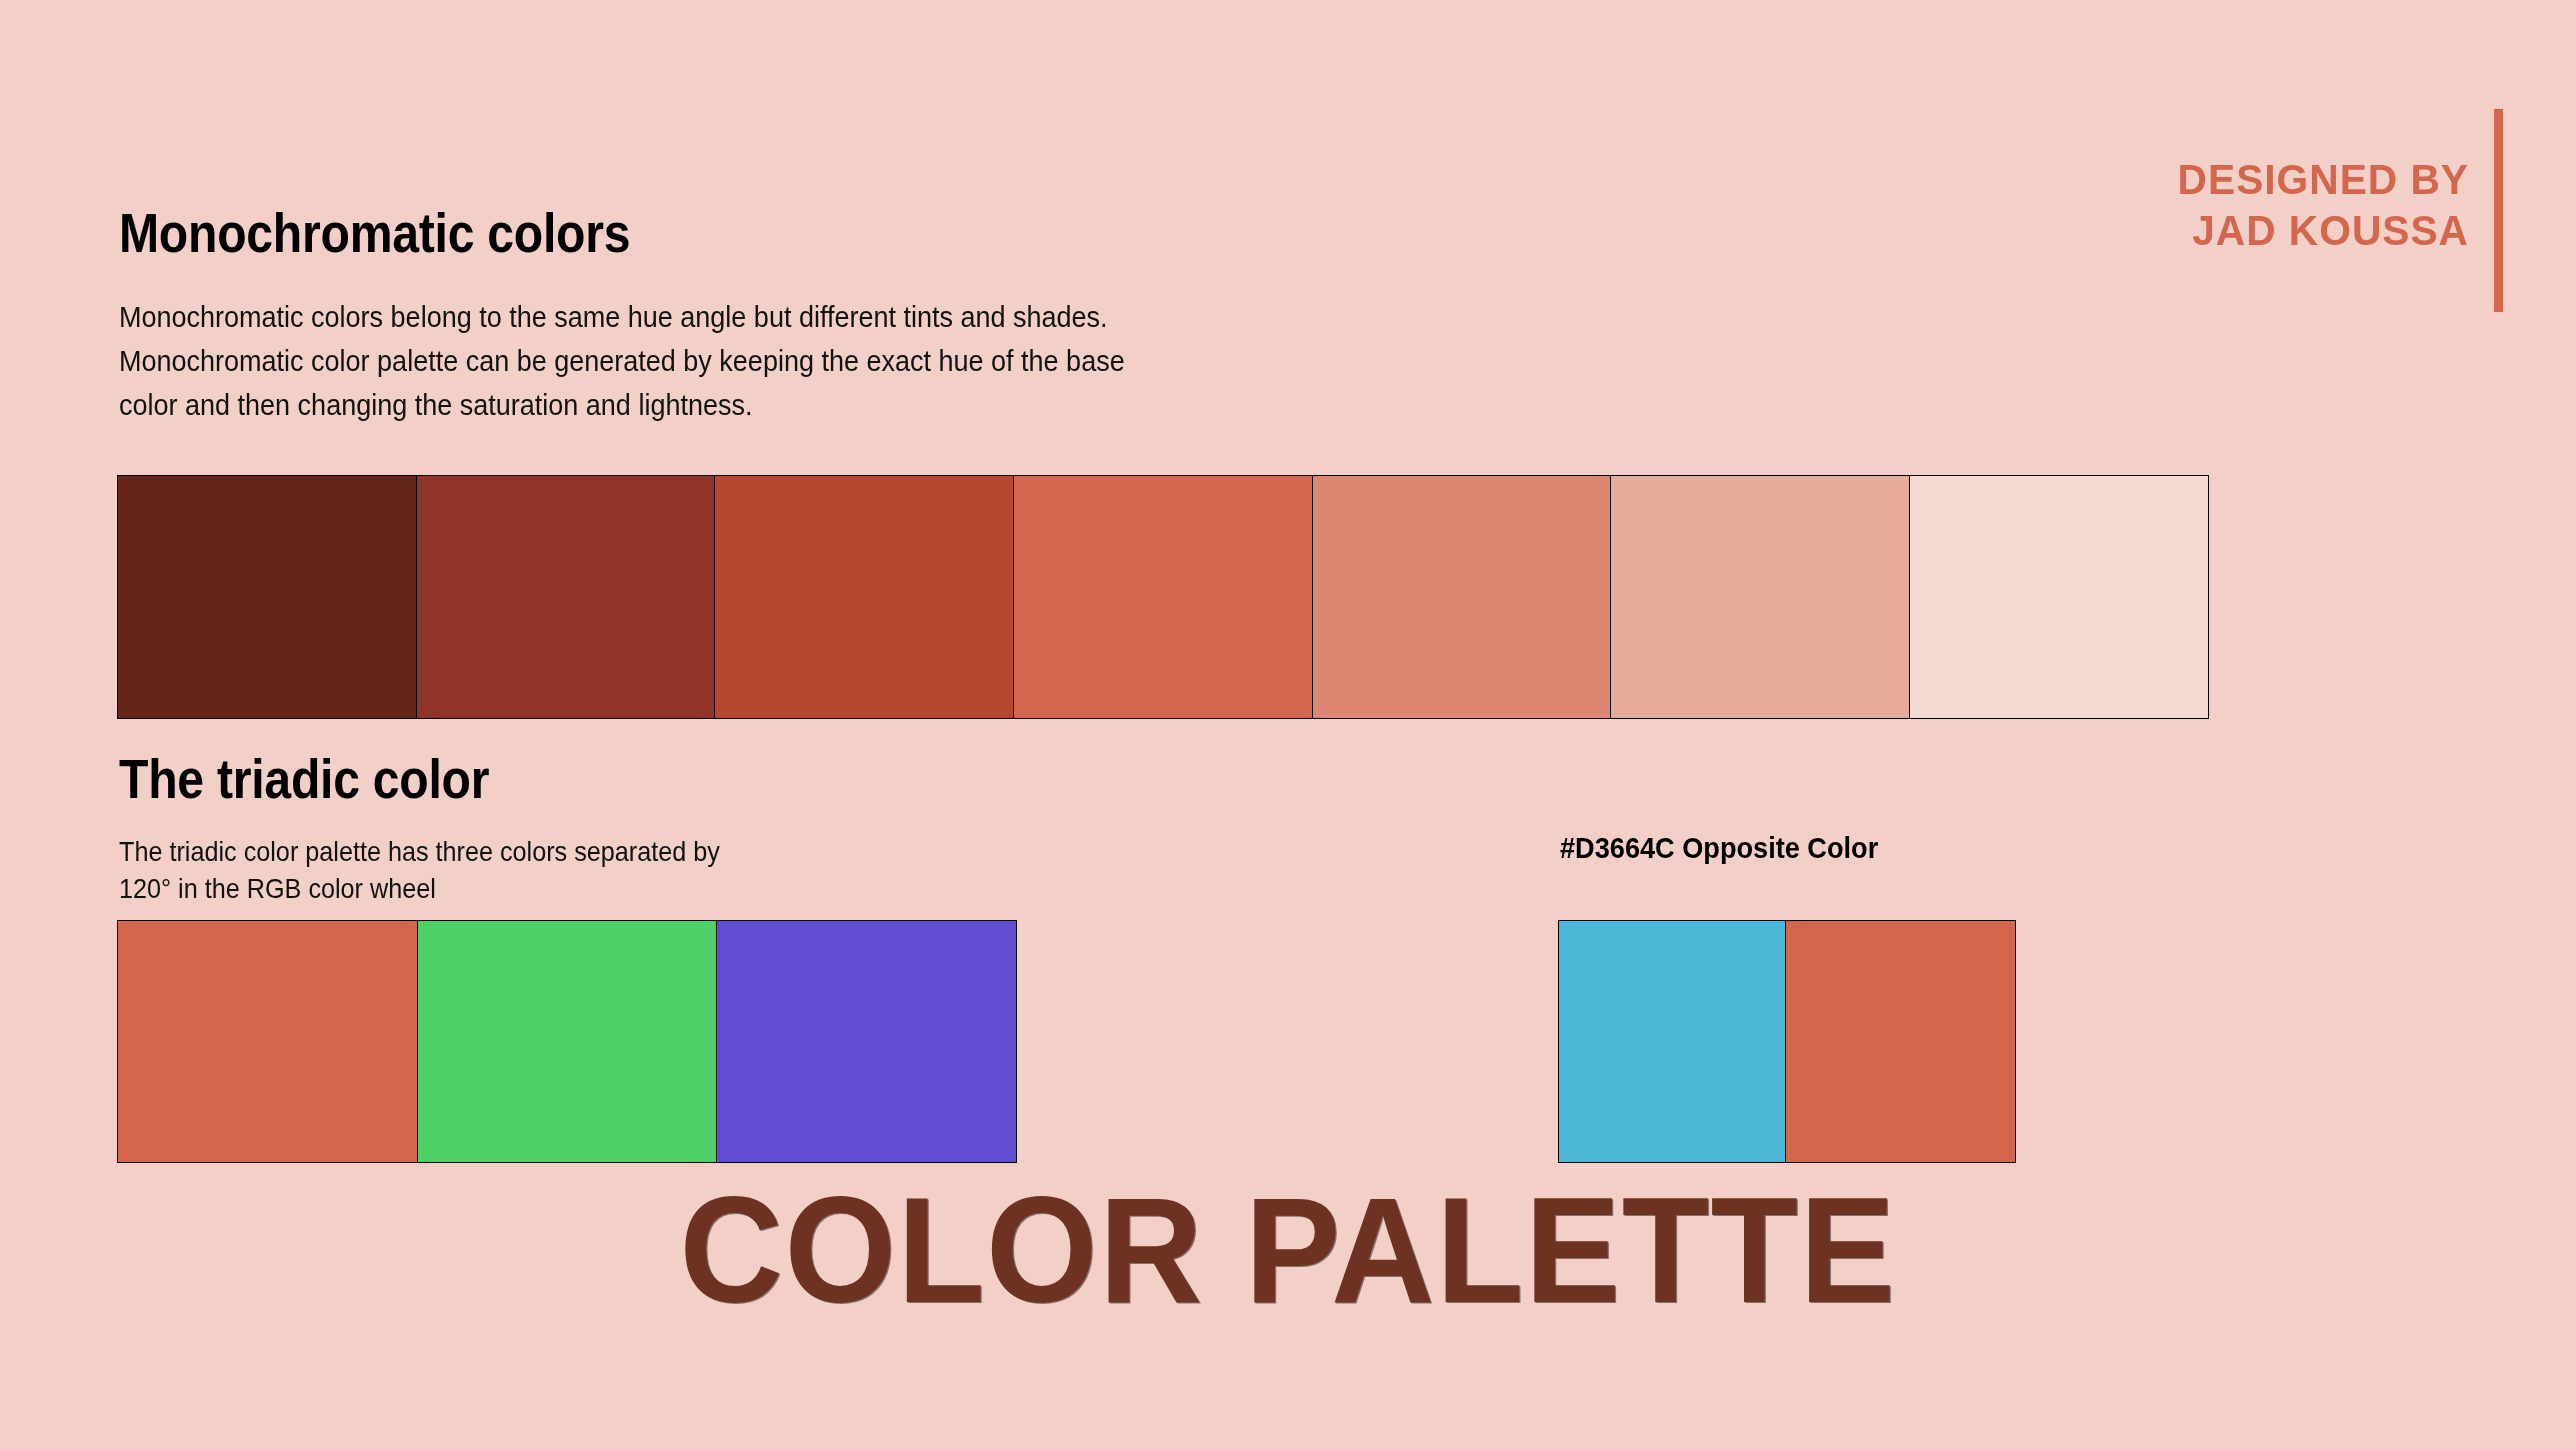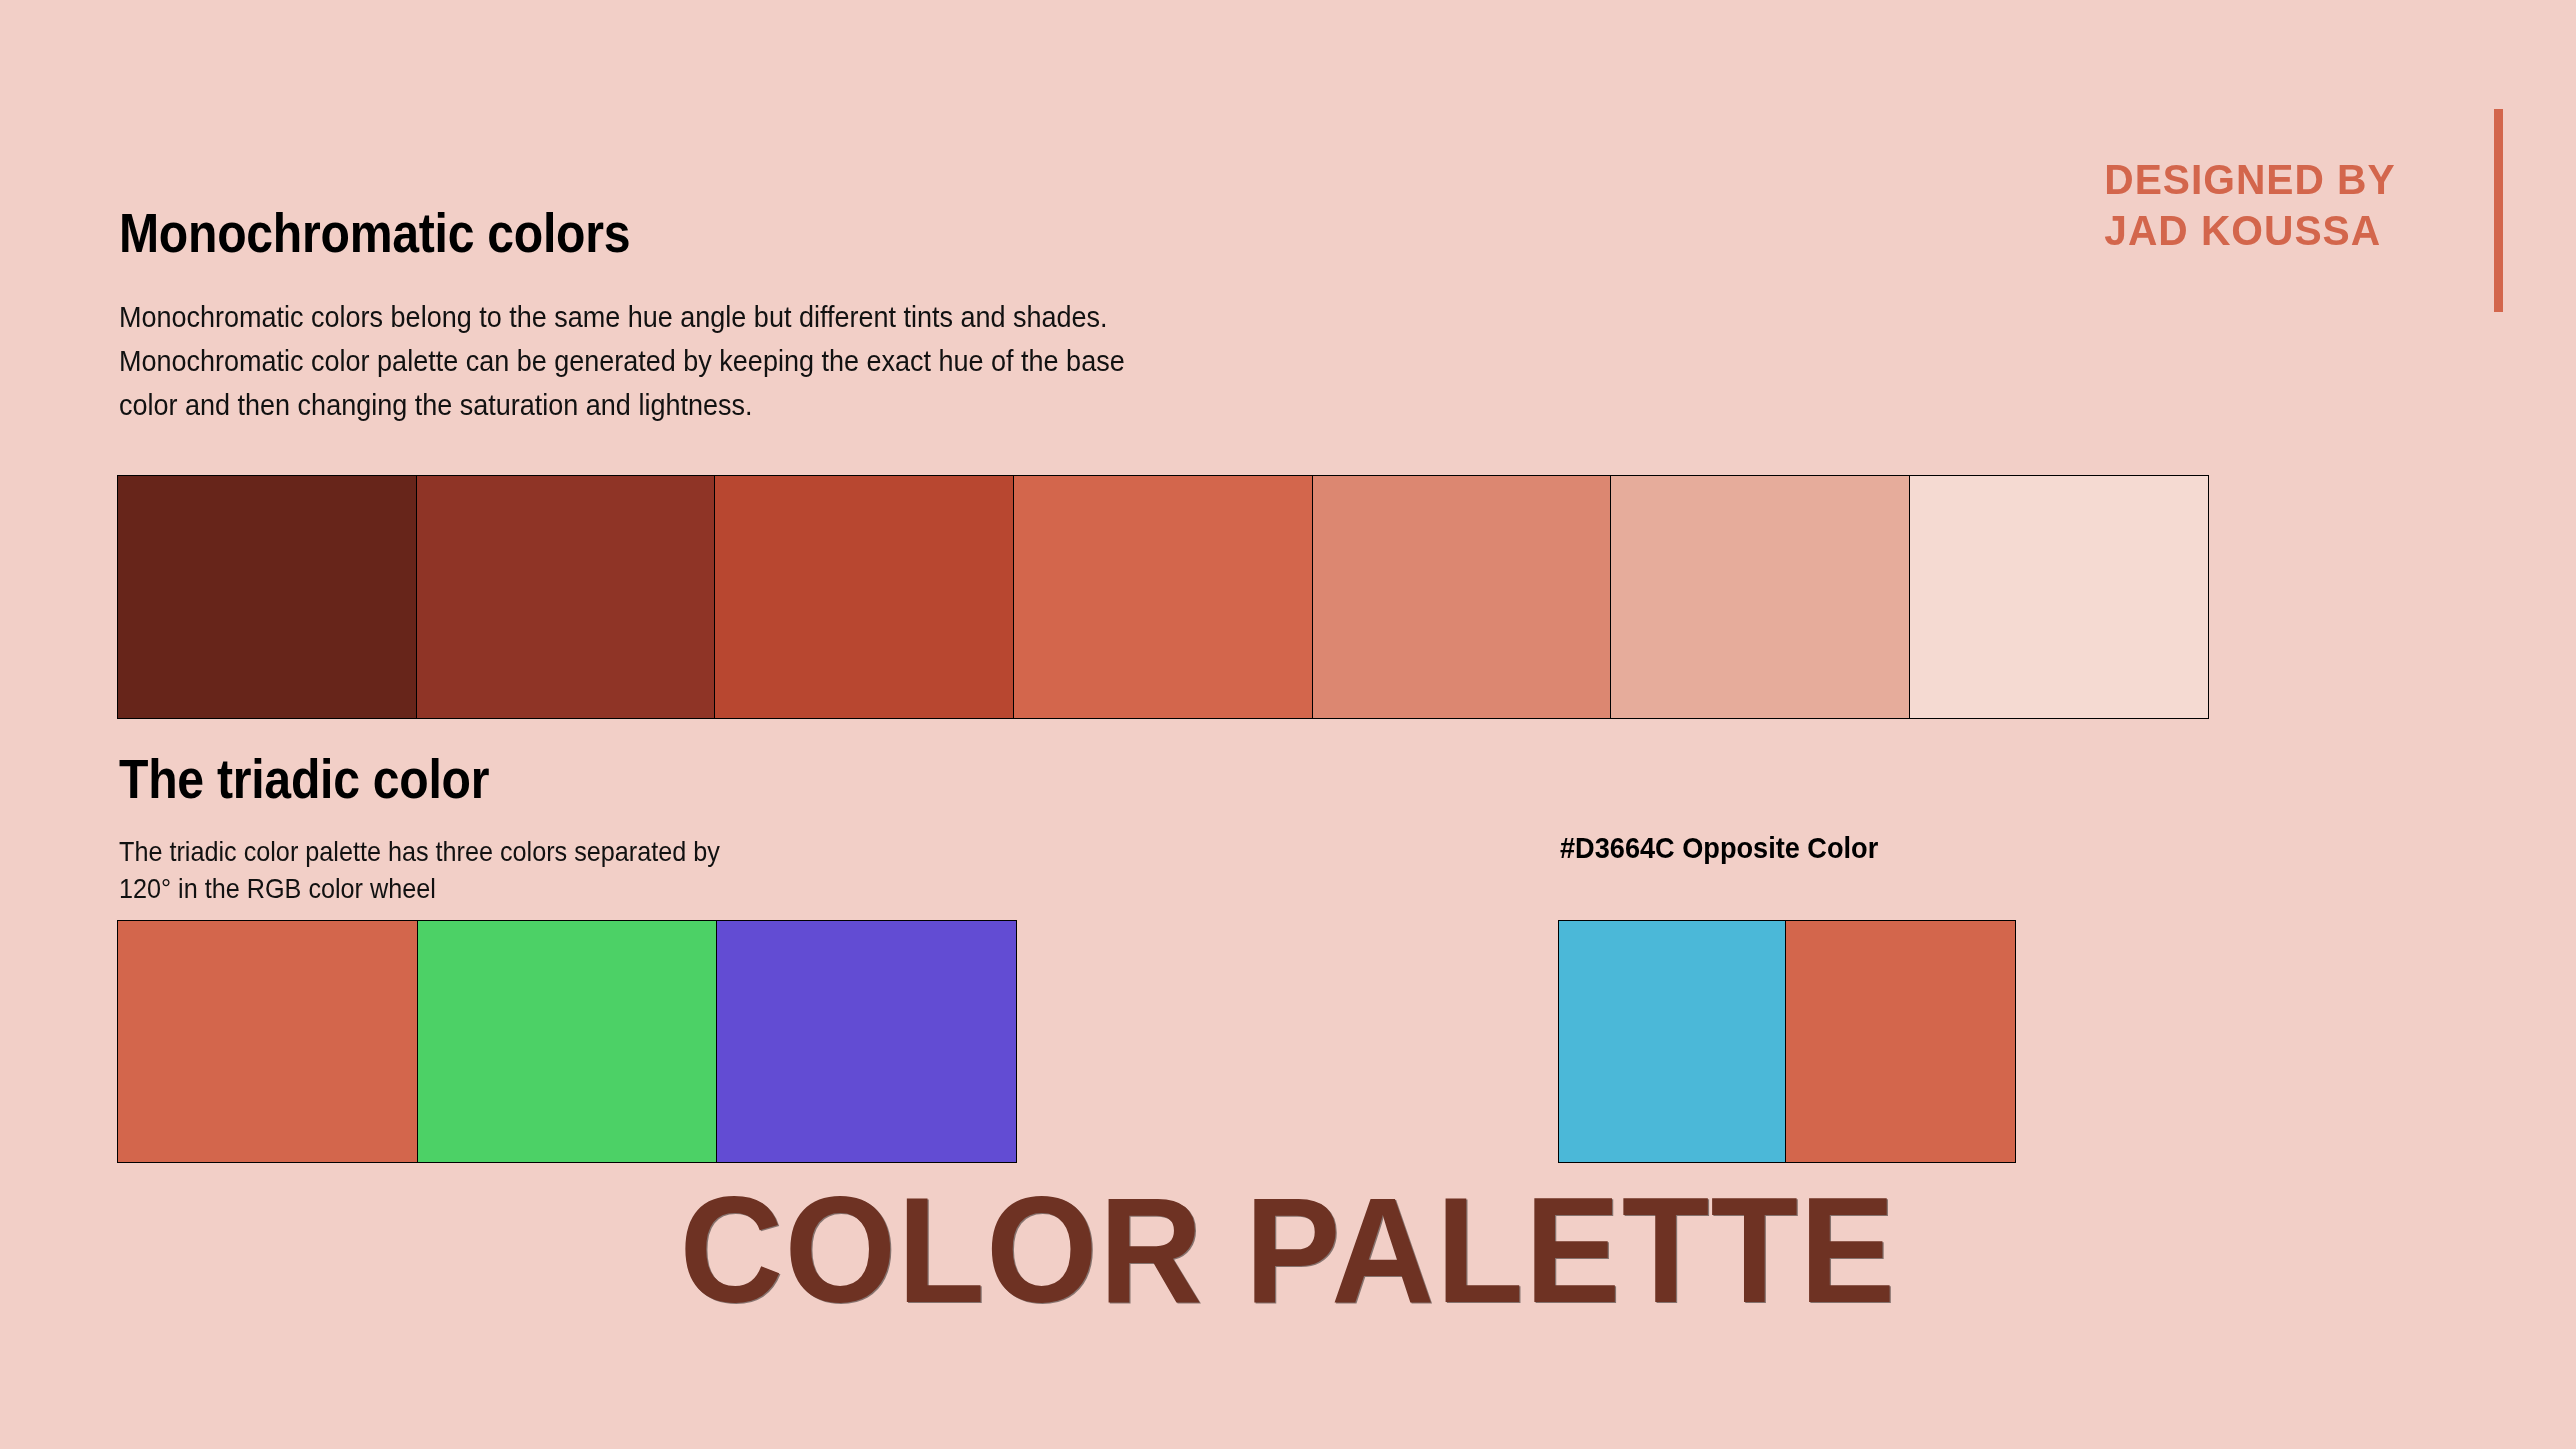--- a/index.html
+++ b/index.html
@@ -23,20 +23,21 @@
     height: 1449px;
     background: #F2CFC7;
   }
 
   
   .designer-block {
     position: absolute;
     left: 2093px;
     top: 154px;
     width: 376px;
+    text-align: right;
   }
   .designer-line {
     display: block;
     color: #D3664C;
     font-family: "Liberation Sans", sans-serif;
     font-weight: bold;
     font-size: 42px;
     line-height: 1.22;
     letter-spacing: 1px;
     text-transform: uppercase;

